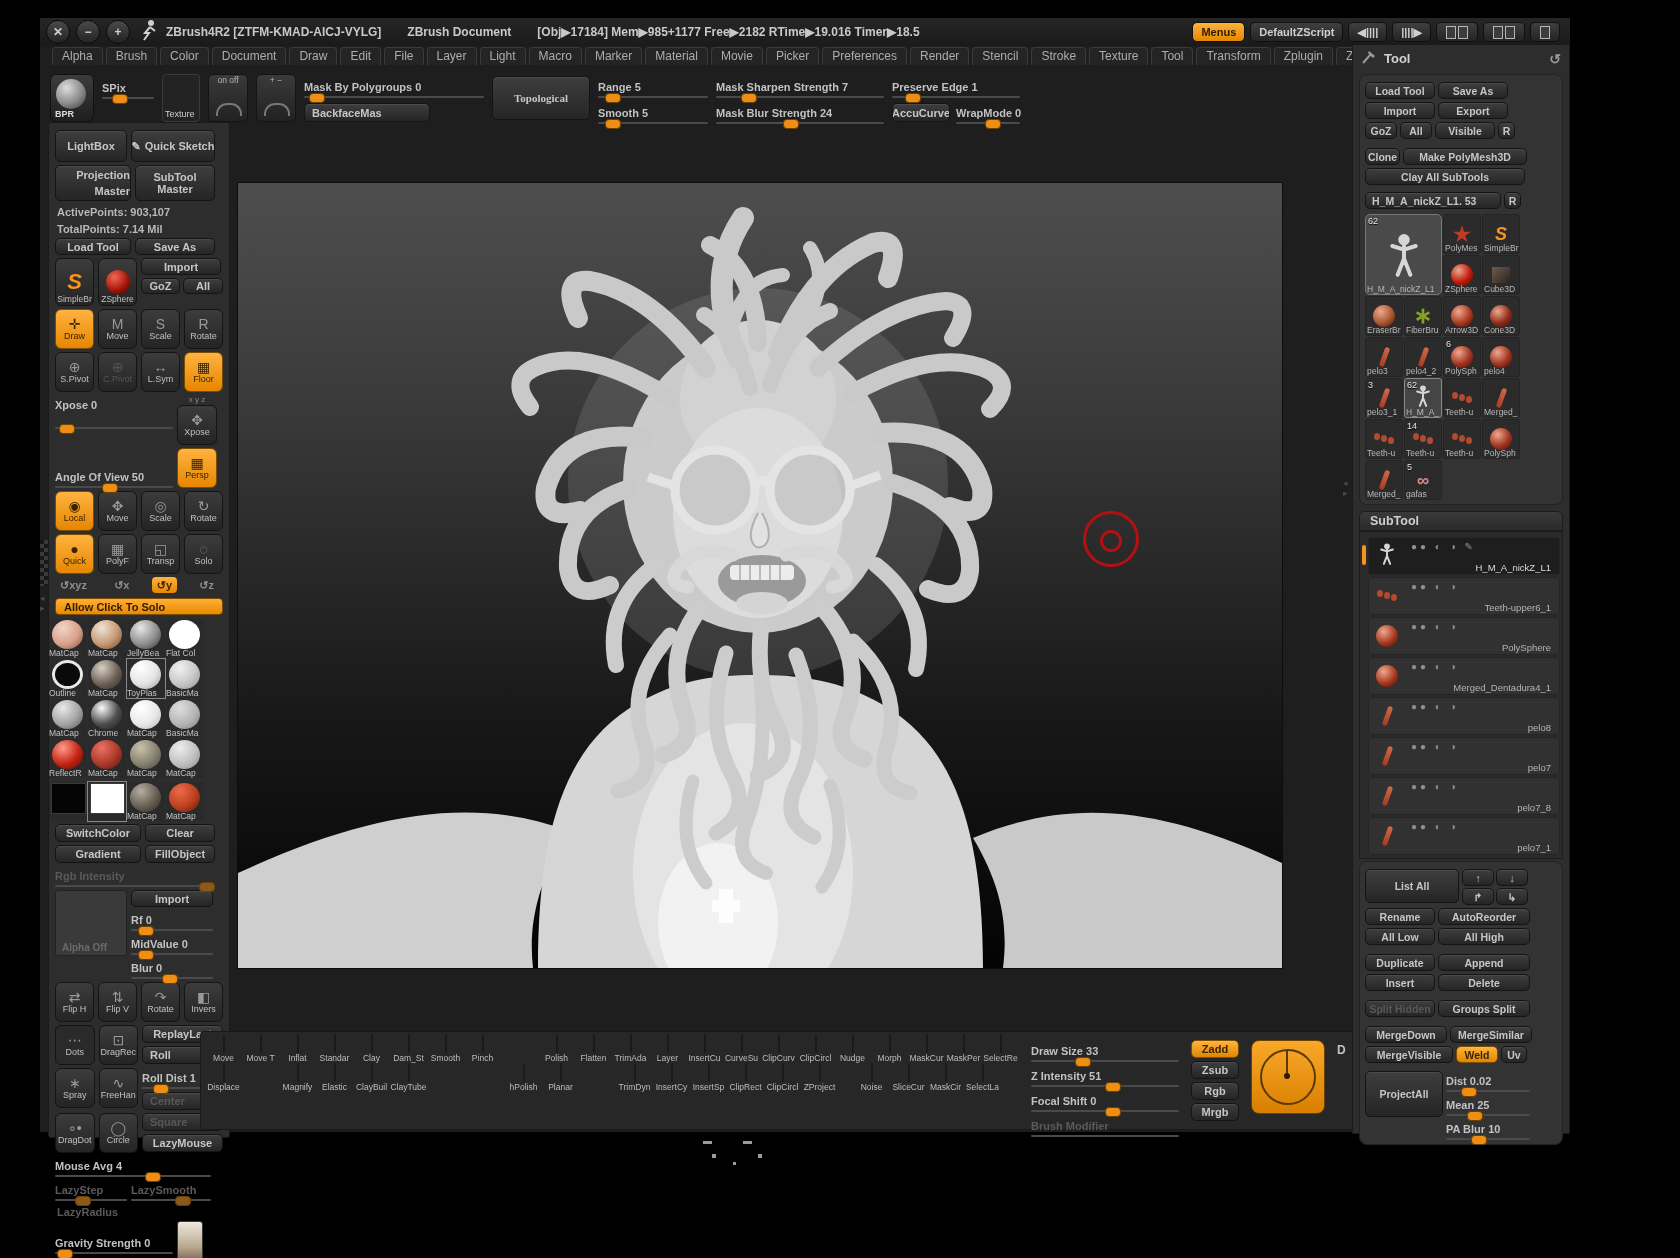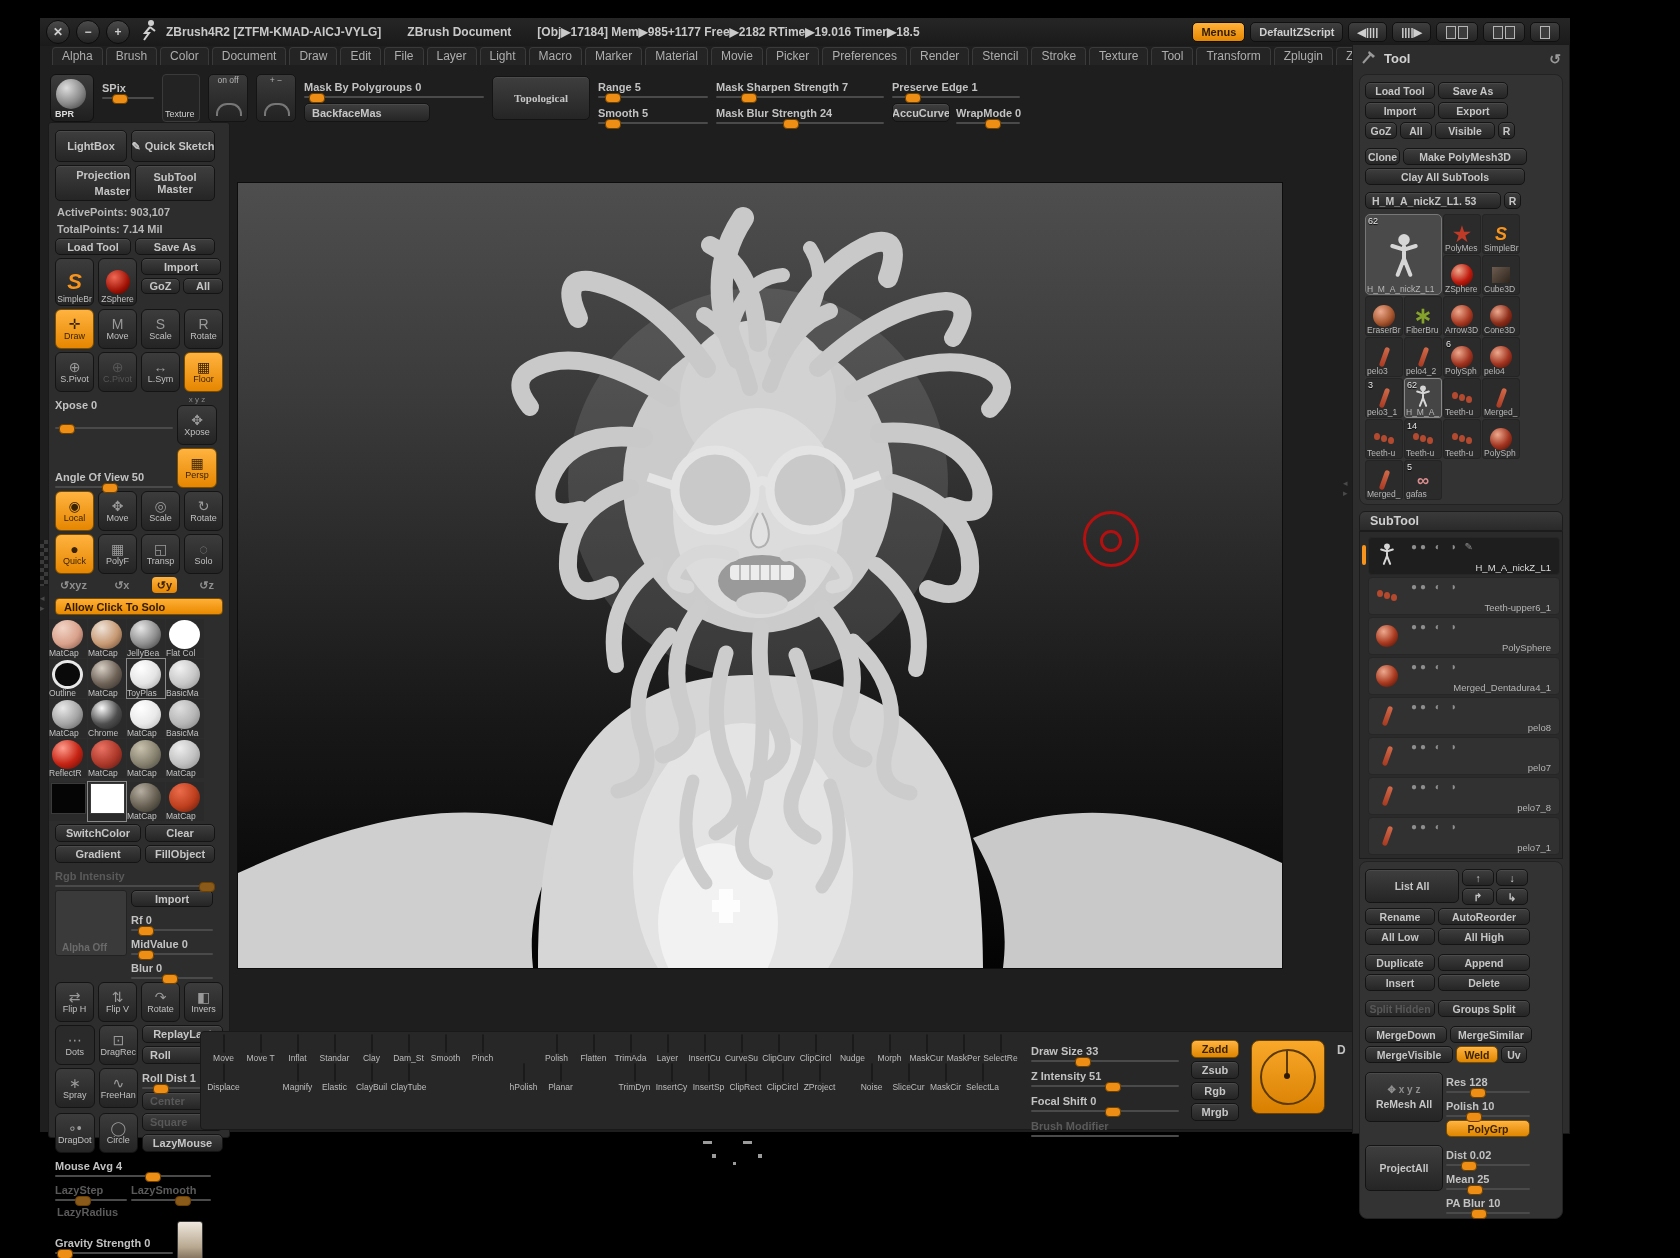--- a/index.html
+++ b/index.html
@@ -1030,41 +1030,20 @@
       </div>
       <div class="rrow" style="margin-top:9px;">
         <div class="btn" style="width:80px;">MergeDown</div>
         <div class="btn" style="width:80px;">MergeSimilar</div>
       </div>
       <div class="rrow">
         <div class="btn" style="width:86px;">MergeVisible</div>
         <div class="btn orange w40">Weld</div>
         <div class="btn w24">Uv</div>
       </div>
-      <div class="rrow" style="margin-top:9px;align-items:flex-start;">
-        <div class="btn" style="width:76px;height:48px;flex-direction:column;gap:3px;">
-          <span style="font-size:10px;color:#8f8f8f;">✥ x y z</span>
-          <span>ReMesh All</span>
-        </div>
-        <div style="display:flex;flex-direction:column;gap:3px;width:84px;">
-          <div class="slider">
-            <span class="lab">Res 128</span>
-            <div class="track">
-                  <i class="dot" style="left:28%;"></i>
-                </div>
-          </div>
-          <div class="slider">
-            <span class="lab">Polish 10</span>
-            <div class="track">
-                  <i class="dot" style="left:24%;"></i>
-                </div>
-          </div>
-          <div class="btn orange" style="height:15px;">PolyGrp</div>
-        </div>
-      </div>
       <div class="rrow" style="margin-top:8px;align-items:flex-start;">
         <div class="btn" style="width:76px;height:44px;">ProjectAll</div>
         <div style="display:flex;flex-direction:column;gap:3px;width:84px;">
           <div class="slider">
             <span class="lab">Dist 0.02</span>
             <div class="track">
                   <i class="dot" style="left:18%;"></i>
                 </div>
           </div>
           <div class="slider">

